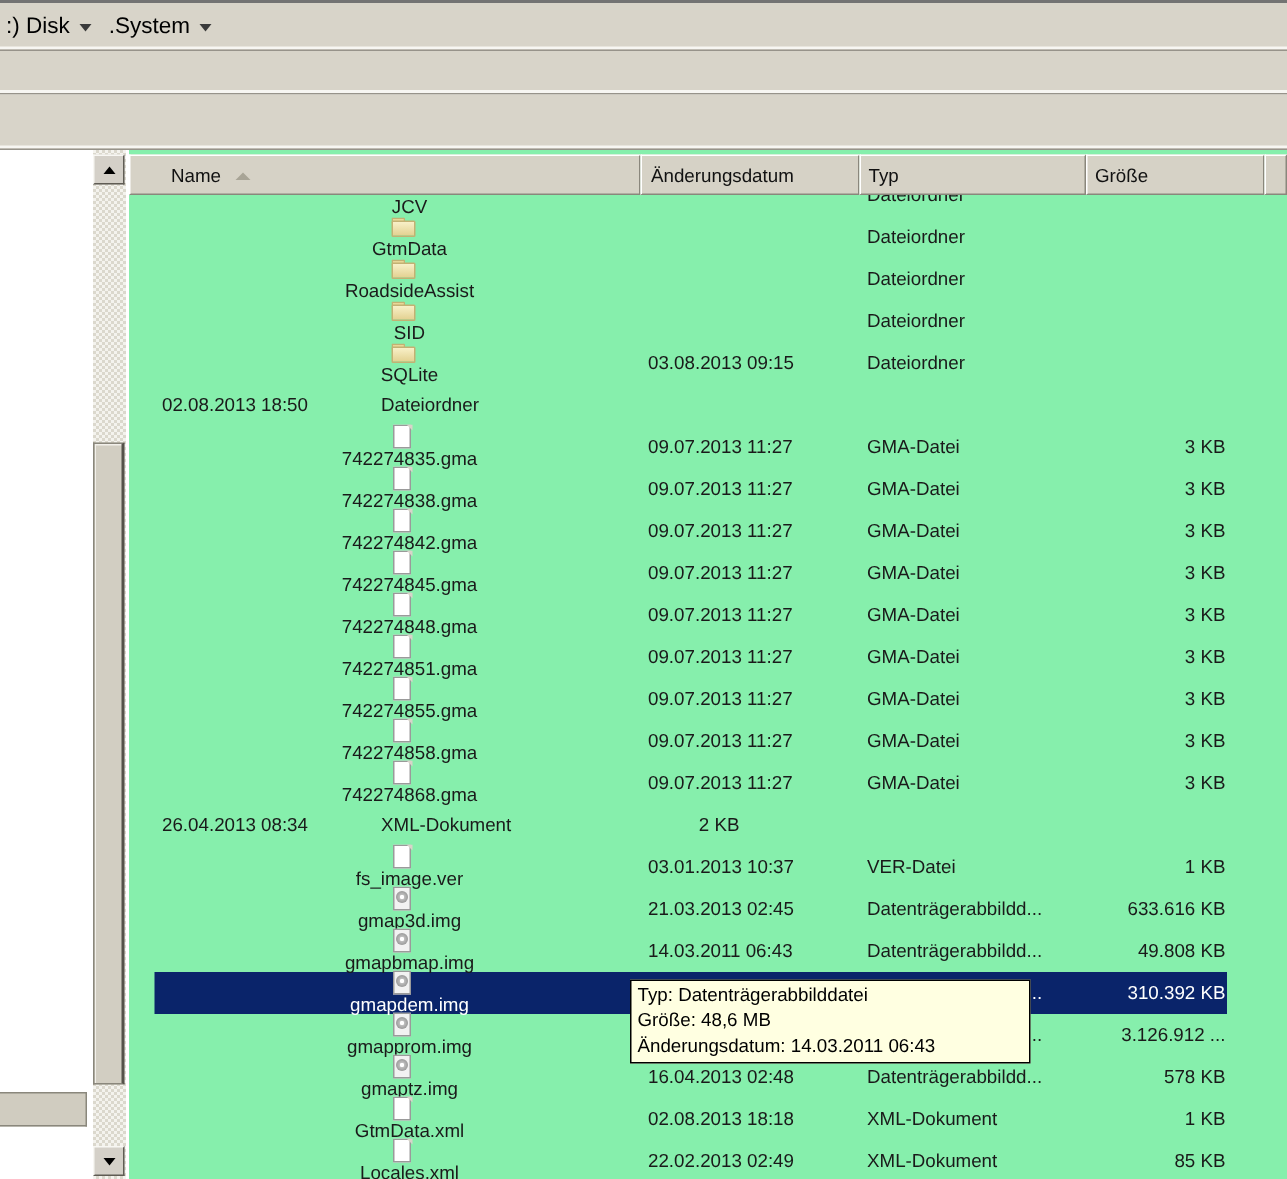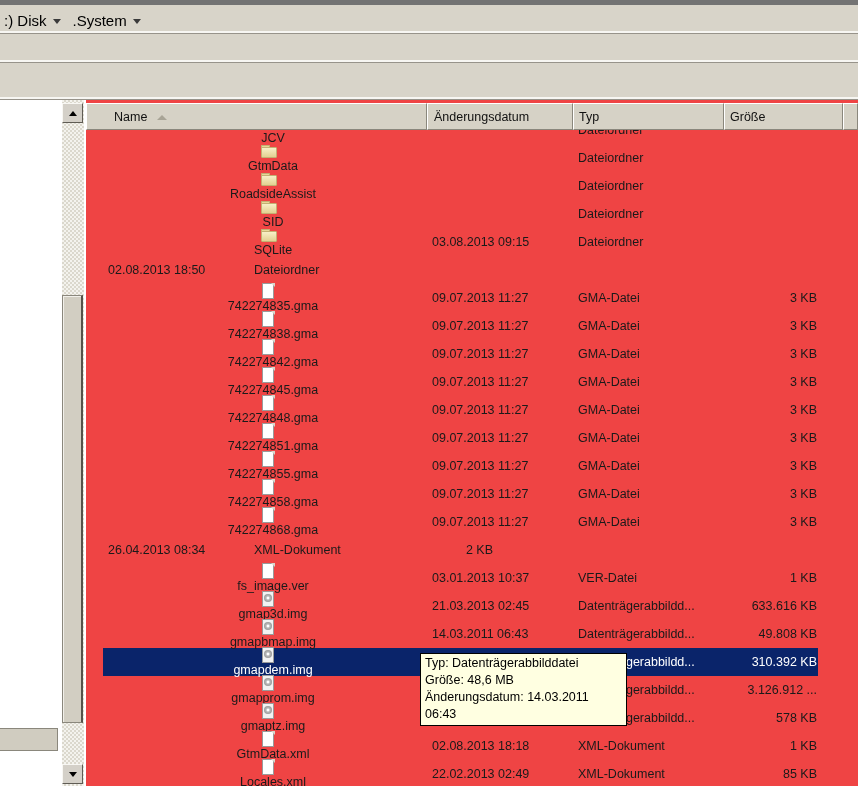--- a/index.html
+++ b/index.html
@@ -3,21 +3,21 @@
 <meta charset="utf-8">
 <style>
   html,body{margin:0;padding:0;}
   body{
     width:858px;height:786px;position:relative;overflow:hidden;
     background:#ffffff;font-family:"Liberation Sans",sans-serif;color:#1a1a1a;
     -webkit-font-smoothing:antialiased;
   }
   
   .bar{position:absolute;left:0;width:858px;background:#d8d4c9;box-sizing:border-box;}
-  .bar1{top:0;height:34px;border-top:5px solid #737373;border-bottom:1px solid #97938a;box-shadow:inset 0 -2px 0 #f7f6f2;}
+  .bar1{top:0;height:34px;border-top:2px solid #737373;border-bottom:1px solid #97938a;box-shadow:inset 0 -2px 0 #f7f6f2;}
   .bar2{top:34px;height:29px;border-bottom:1px solid #97938a;box-shadow:inset 0 -2px 0 #f7f6f2;}
   .bar3{top:63px;height:37px;border-bottom:1px solid #97938a;box-shadow:inset 0 -2px 0 #f7f6f2;}
   .crumbs{display:flex;align-items:center;height:31px;padding-left:2px;font-size:15px;color:#000;}
   .crumb{display:flex;align-items:center;cursor:default;}
   .crumb-label{padding:2px 4px 2px 2px;}
   .caret-down{width:0;height:0;border-left:4px solid transparent;border-right:4px solid transparent;border-top:5px solid #3a3a3a;margin:2px 10px 0 2px;}
   
   .left-pane{position:absolute;left:0;top:100px;width:60px;height:686px;background:#ffffff;}
   .left-stub{position:absolute;left:0;top:728px;width:58px;height:23px;background:#d0ccc0;border:1px solid #8a877c;border-left:none;box-sizing:border-box;}
   
@@ -29,21 +29,21 @@
   .sb-btn{position:absolute;left:0;width:21px;height:20px;background:#d4d0c8;
     border:1px solid;border-color:#f8f7f3 #5f5c54 #5f5c54 #f8f7f3;box-sizing:border-box;
     display:flex;align-items:center;justify-content:center;}
   .sb-btn.up{top:3px;}
   .sb-btn.down{bottom:2px;}
   .arr-up{width:0;height:0;border-left:4px solid transparent;border-right:4px solid transparent;border-bottom:5px solid #000;}
   .arr-down{width:0;height:0;border-left:4px solid transparent;border-right:4px solid transparent;border-top:5px solid #000;}
   .sb-thumb{position:absolute;left:0;top:195px;width:21px;height:428px;background:#d2cec2;
     border:1px solid #8a877c;border-right:2px solid #55524a;box-sizing:border-box;box-shadow:inset 1px 1px 0 #f2f0ea;}
   
-  .list{position:absolute;left:86px;top:100px;width:772px;height:686px;background:#ef4444;}
+  .list{position:absolute;left:86px;top:100px;width:772px;height:686px;background:#86efac;}
   .header-row{position:absolute;top:3px;left:0;height:27px;display:flex;width:772px;}
   .hseg{background:#d6d2c6;box-sizing:border-box;height:27px;
     border-top:1px solid #ffffff;border-left:1px solid #ffffff;
     border-right:1px solid #8a877c;border-bottom:1px solid #8a877c;
     display:flex;align-items:center;font-size:12.5px;color:#111;}
   .hseg.name{width:341px;padding-left:27px;}
   .hseg.date{width:146px;padding-left:6px;}
   .hseg.type{width:151px;padding-left:5px;}
   .hseg.size{width:119px;padding-left:5px;}
   .hseg.fill{flex:1;}
@@ -63,21 +63,21 @@
     background:#e8d797;border:1px solid #c3b173;border-bottom:none;border-radius:1px 1px 0 0;}
   .ic-folder::after{content:"";position:absolute;left:0;top:4px;width:14px;height:9px;
     background:linear-gradient(#f8f0c8,#e3d191);border:1px solid #c3b173;border-radius:1px;}
   .ic-file{background:#ffffff;border:1px solid #9a9a9a;width:12px;height:14px;margin:0 2px 0 1px;box-sizing:border-box;}
   .ic-file::after{content:"";position:absolute;right:-2px;top:-1px;width:0;height:0;
     border-left:4px solid transparent;border-top:4px solid #d8d4c9;}
   .ic-disc{background:#f2f2f2;border:1px solid #9a9a9a;width:12px;height:14px;margin:0 2px 0 1px;box-sizing:border-box;}
   .ic-disc::after{content:"";position:absolute;left:1px;top:2px;width:8px;height:8px;border-radius:50%;
     background:radial-gradient(circle,#ffffff 22%,#bdbdbd 30%,#8d8d8d 85%);}
   
-  .tooltip{position:absolute;left:420px;top:653px;width:207px;background:#ffffe1;
+  .tooltip{position:absolute;left:420px;top:653px;width:267px;background:#ffffe1;
     border:1px solid #000000;box-sizing:border-box;padding:1px 5px 2px 4px;
     font-size:12.5px;line-height:17px;color:#000;z-index:20;}
 </style>
 </head>
 <body>
 
 <div class="bar bar1">
   <div class="crumbs">
     <div class="crumb">
       <span class="crumb-label">:) Disk</span>

